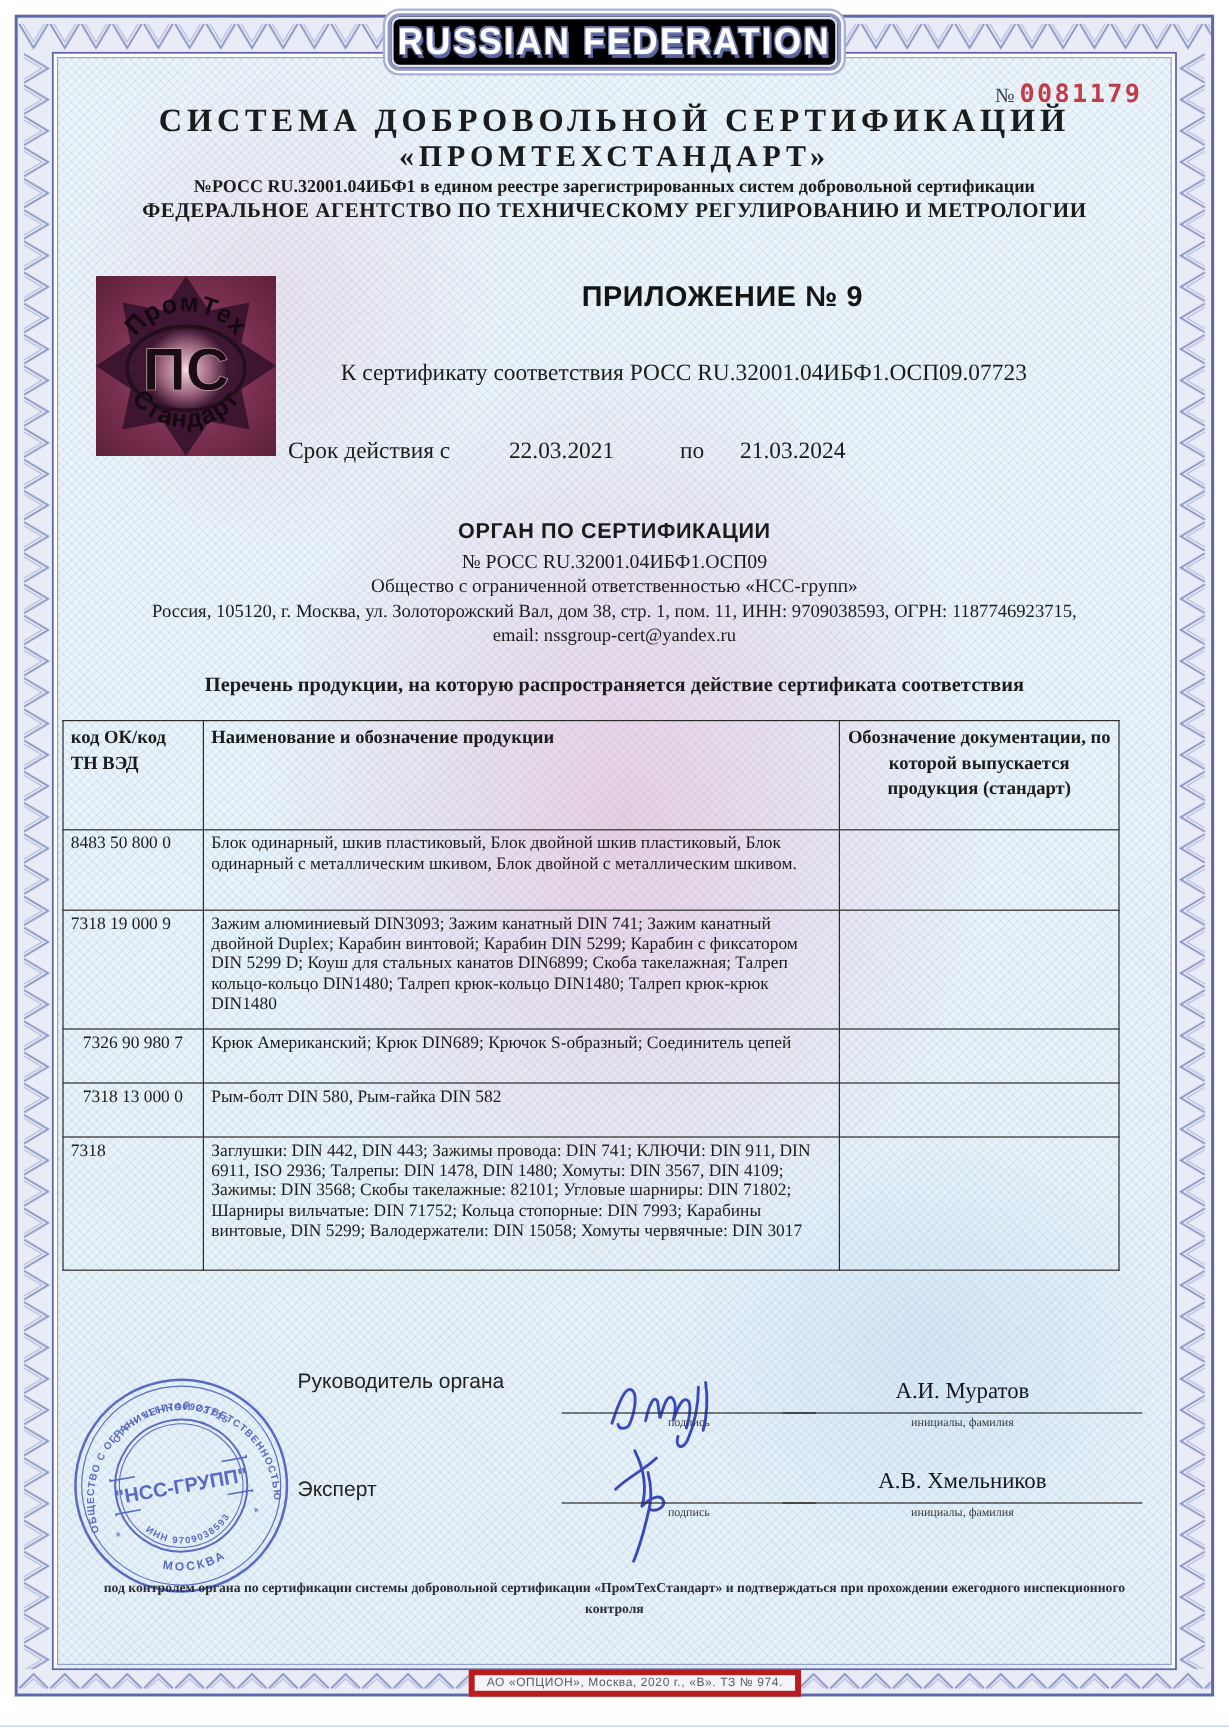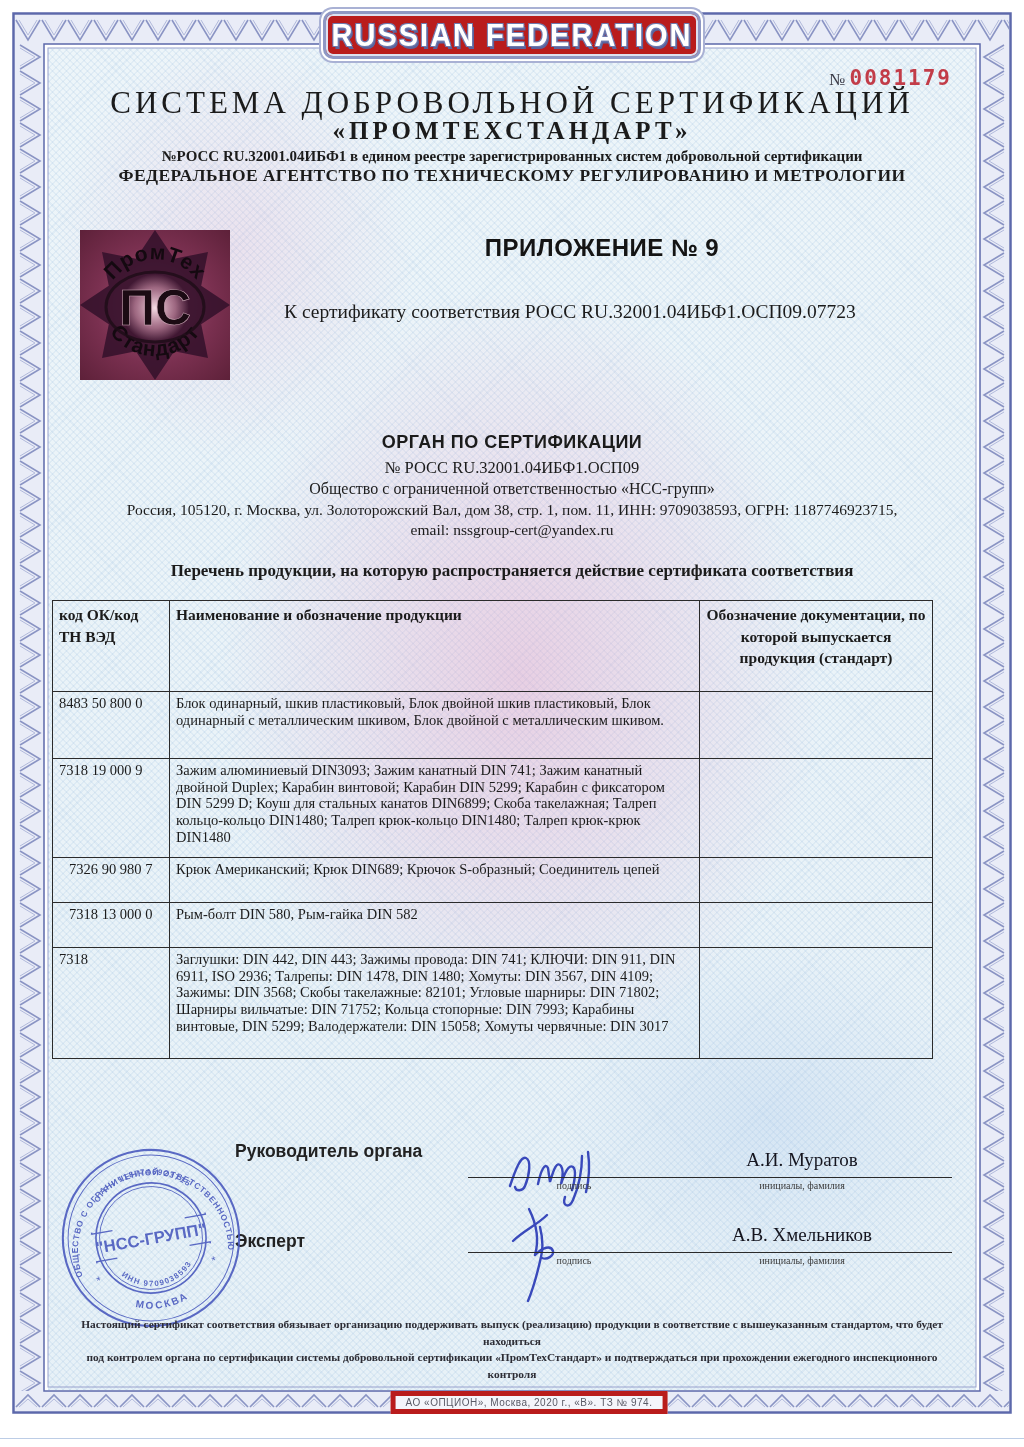--- a/index.html
+++ b/index.html
@@ -13,35 +13,35 @@
       radial-gradient(ellipse 260px 300px at 20% 15%, rgba(228,158,198,.22), rgba(228,158,198,0) 70%),
       radial-gradient(ellipse 300px 260px at 78% 80%, rgba(170,200,235,.30), rgba(170,200,235,0) 70%),
       repeating-linear-gradient(45deg, rgba(95,150,205,.09) 0 1.5px, rgba(0,0,0,0) 1.5px 5px),
       repeating-linear-gradient(-45deg, rgba(95,150,205,.09) 0 1.5px, rgba(0,0,0,0) 1.5px 5px),
       linear-gradient(#edf5f9,#e7f1f7);}
   .frame-svg{left:0;top:0;width:1024px;height:1447px;}
   .scan-edge{left:0;top:1438px;width:1024px;height:1px;background:#9fb8dc;opacity:.7;}
 
   
   .banner{left:50%;top:11px;transform:translateX(-50%);width:372px;height:42px;
-    background:#b91c1c;border:3px solid #8f98c4;border-radius:10px;
+    background:#000000;border:3px solid #8f98c4;border-radius:10px;
     box-shadow:inset 0 0 0 2px #dde1f0, 0 0 0 2px #ffffff, 0 0 0 4px #a9b1d4;
     display:flex;align-items:center;justify-content:center;}
   .banner span{font-family:"Liberation Sans",sans-serif;font-weight:bold;font-size:29px;
     letter-spacing:2px;color:#ffffff;transform:scaleY(1.08);
     text-shadow:-1px -1px 0 #6f7aae,1px -1px 0 #6f7aae,-1px 1px 0 #6f7aae,1px 1px 0 #6f7aae,2px 3px 0 #59659e;}
 
   
   .serial{top:66px;right:72px;white-space:nowrap;}
   .serial .no{font-size:17px;color:#3a3a46;}
   .serial .num{font-family:"DejaVu Sans Mono",monospace;font-weight:bold;font-size:21px;
     color:#c23c48;letter-spacing:2px;}
 
   .ctr{left:0;width:100%;text-align:center;}
-  .title1{top:85px;font-size:31px;font-weight:normal;letter-spacing:4px;}
+  .title1{top:85px;font-size:27px;font-weight:bold;letter-spacing:4px;}
   .title2{top:117px;font-size:25px;font-weight:bold;letter-spacing:4px;}
   .regline{top:148px;font-size:15px;font-weight:bold;}
   .agency{top:165px;font-size:17.5px;font-weight:bold;letter-spacing:.4px;}
 
   .holo{left:78px;top:228px;width:154px;height:154px;}
 
   .appendix-title{left:240px;top:234px;width:724px;text-align:center;
     font-family:"Liberation Sans",sans-serif;font-weight:bold;font-size:24px;letter-spacing:.5px;color:#141414;}
   .appendix-lines{left:240px;top:299px;width:700px;font-size:19.5px;line-height:26px;margin-left:44px;}
   .validity{left:240px;top:366px;font-size:19.5px;white-space:nowrap;}
@@ -64,21 +64,21 @@
   .ptable col.c1{width:117px;} .ptable col.c2{width:530px;} .ptable col.c3{width:233px;}
   .ptable tr.hr   th{height:84px;}
   .ptable tr.r1 td{height:60px;}
   .ptable tr.r2 td{height:92px;}
   .ptable tr.r3 td{height:38px;}
   .ptable tr.r4 td{height:38px;}
   .ptable tr.r5 td{height:104px;}
   .ptable td.indent{padding-left:16px;}
 
   
-  .sig-label{left:235px;font-family:"Liberation Sans",sans-serif;font-weight:bold;font-size:17.5px;color:#222;}
+  .sig-label{left:248px;font-family:"Liberation Sans",sans-serif;font-weight:normal;font-size:17.5px;color:#222;}
   .head-label{top:1141px;} .expert-label{top:1231px;}
   .sline{height:0;border-top:1.5px solid #2a2a2a;}
   .sig-line1{left:468px;top:1177px;width:212px;}
   .sig-line2{left:468px;top:1252px;width:212px;}
   .name-line1{left:652px;top:1177px;width:300px;}
   .name-line2{left:652px;top:1252px;width:300px;}
   .caption{font-size:10px;color:#3c3c3c;text-align:center;}
   .cap-s1{left:468px;top:1180px;width:212px;} .cap-s2{left:468px;top:1255px;width:212px;}
   .cap-n1{left:652px;top:1180px;width:300px;} .cap-n2{left:652px;top:1255px;width:300px;}
   .sig-name{font-size:19px;text-align:center;color:#15151f;}
@@ -175,20 +175,26 @@
       <textPath href="#holoBot" startOffset="50%" text-anchor="middle">Стандарт</textPath>
     </text>
     <ellipse cx="77" cy="79" rx="49" ry="35" fill="none" stroke="#1d0c16" stroke-width="3" opacity=".8"></ellipse>
     <text x="77" y="97" text-anchor="middle" font-family="Liberation Sans, sans-serif" font-weight="bold" font-size="50" fill="#1b0b13" stroke="#caa4b4" stroke-width=".6">ПС</text>
   </svg>
 
   <div class="abs appendix-title">ПРИЛОЖЕНИЕ № 9</div>
   <div class="abs appendix-lines">
     <div>К сертификату соответствия РОСС RU.32001.04ИБФ1.ОСП09.07723</div>
   </div>
+  <div class="abs validity">
+    <span>Срок действия с</span>
+    <span class="d1">22.03.2021</span>
+    <span class="po">по</span>
+    <span class="d2">21.03.2024</span>
+  </div>
 
   <div class="abs ctr org-title">ОРГАН ПО СЕРТИФИКАЦИИ</div>
   <div class="abs ctr org-number">№ РОСС RU.32001.04ИБФ1.ОСП09</div>
   <div class="abs ctr org-name">Общество с ограниченной ответственностью «НСС-групп»</div>
   <div class="abs ctr org-address">Россия, 105120, г. Москва, ул. Золоторожский Вал, дом 38, стр. 1, пом. 11, ИНН: 9709038593, ОГРН: 1187746923715,</div>
   <div class="abs ctr org-email">email: nssgroup-cert@yandex.ru</div>
   <div class="abs ctr products-heading">Перечень продукции, на которую распространяется действие сертификата соответствия</div>
 
   <table class="ptable">
     <colgroup>
@@ -288,19 +294,18 @@
       </text>
       <path d="M44 92 L44 94 L68 94 M44 128 L44 126 L68 126" fill="none" stroke-width="1.6"></path>
       <path d="M176 92 L176 94 L152 94 M176 128 L176 126 L152 126" fill="none" stroke-width="1.6"></path>
       <text x="110" y="117" text-anchor="middle" font-size="19" font-weight="bold" stroke="none">"НСС-ГРУПП"</text>
       <text x="40" y="152" font-size="13" stroke="none">*</text>
       <text x="174" y="152" font-size="13" stroke="none">*</text>
     </g>
   </svg>
 
   <div class="abs footnote">
-    <div>Настоящий сертификат соответствия обязывает организацию поддерживать выпуск (реализацию) продукции в соответствие с вышеуказанным стандартом, что будет находиться</div>
     <div>под контролем органа по сертификации системы добровольной сертификации «ПромТехСтандарт» и подтверждаться при прохождении ежегодного инспекционного контроля</div>
   </div>
 
   <div class="abs printer">АО «ОПЦИОН», Москва, 2020 г., «В». ТЗ № 974.</div>
 
 </div>
 
 </body></html>

